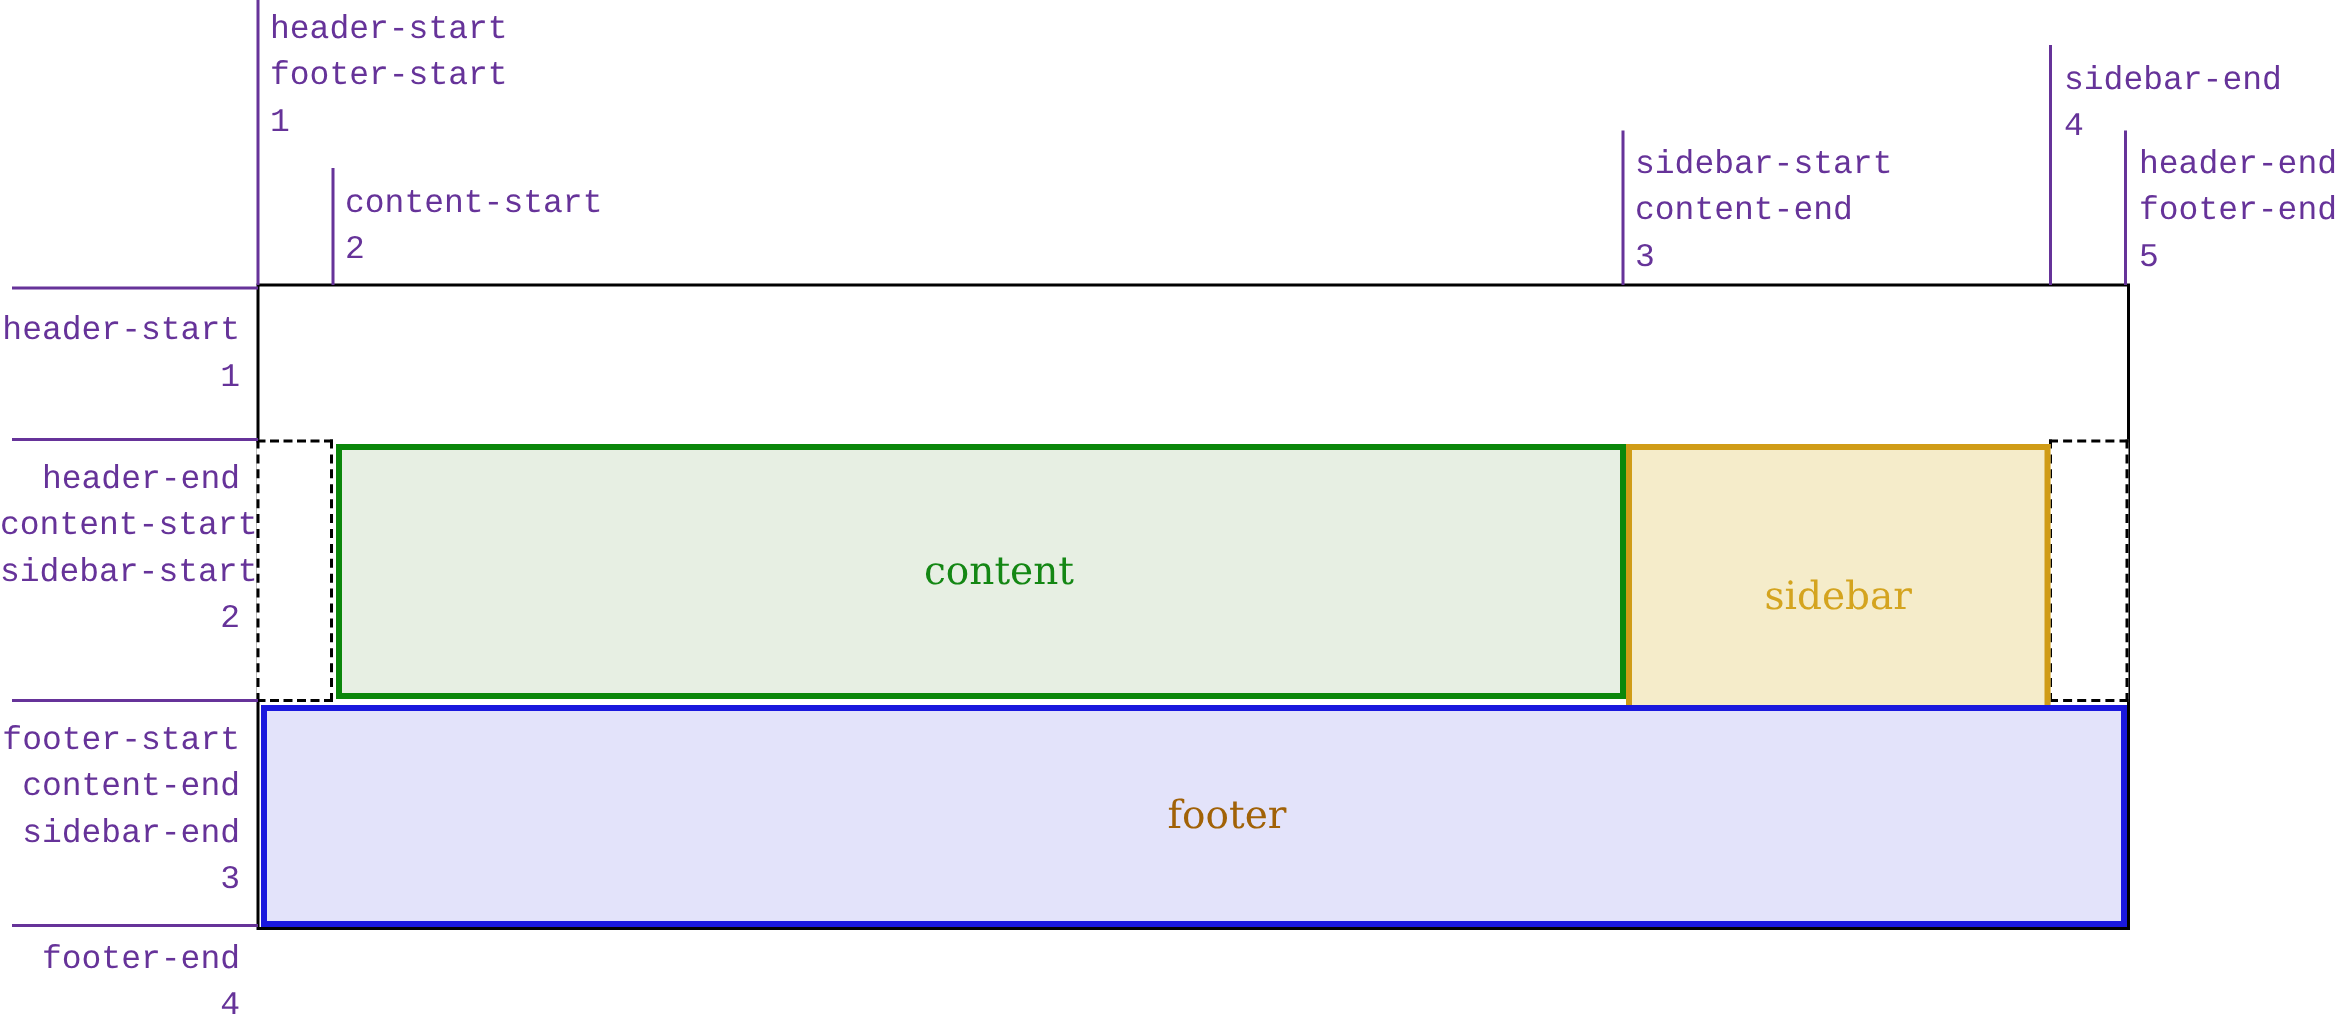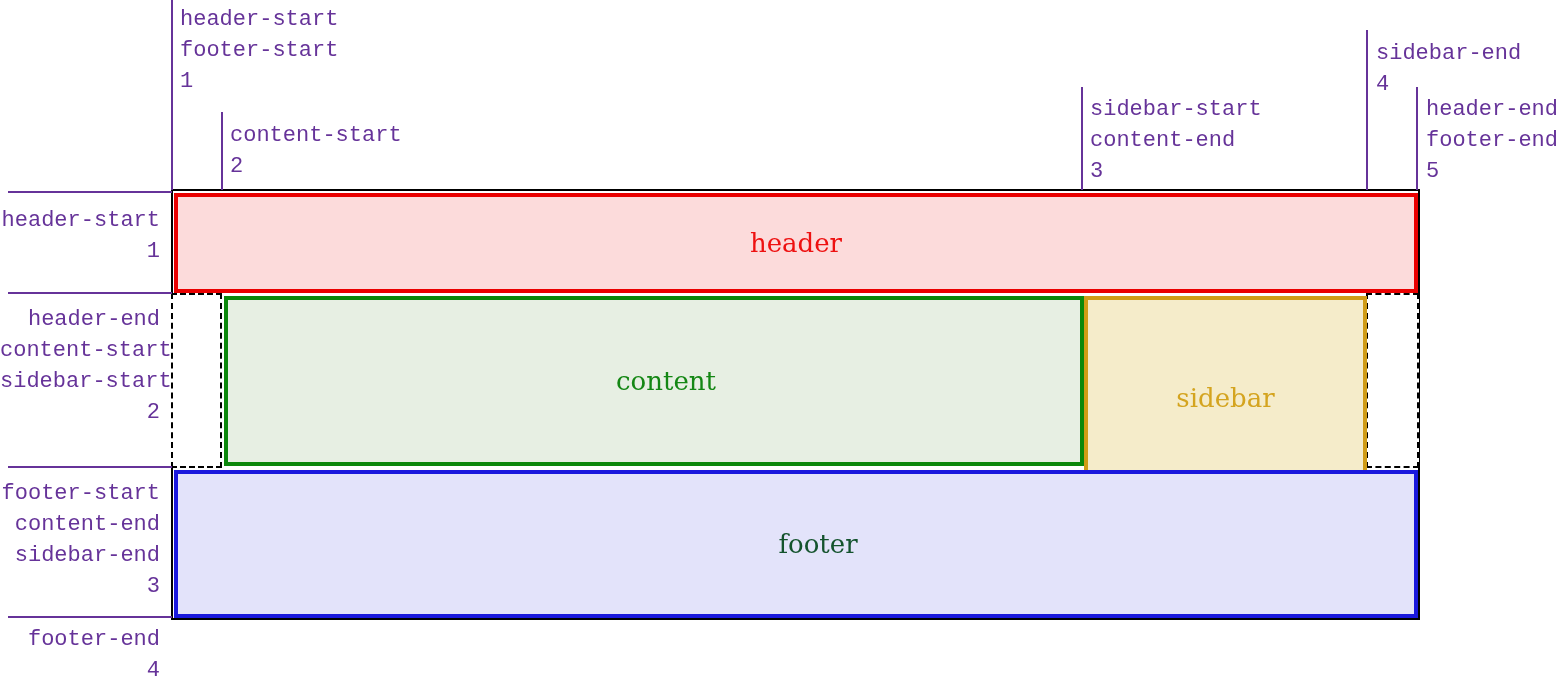--- a/index.html
+++ b/index.html
@@ -66,31 +66,28 @@
 
 <div class="canvas">
 
   <div class="grid-outline" id="grid-outline" style="left: 171px; top: 189px; width: 1249px; height: 431px; border-color: rgb(0, 0, 0);"></div>
 
   <div id="empty-cells">
       <div class="empty-cell" style="left: 171px; top: 293px; width: 51px; height: 175px; border-color: rgb(0, 0, 0);"></div>
       <div class="empty-cell" style="left: 1366px; top: 293px; width: 53px; height: 175px; border-color: rgb(0, 0, 0);"></div>
     </div>
 
-  <div class="area" id="area-header" style="left: 174px; top: 193px; width: 1244px; height: 100px; border-color: rgb(234, 0, 0); background: rgb(252, 219, 219);">
-    <span class="area-label" style="color: rgb(238, 17, 17);">header</span>
-  </div>
   <div class="area" id="area-content" style="left: 224px; top: 296px; width: 860px; height: 170px; border-color: rgb(11, 135, 11); background: rgb(231, 239, 227); padding-left: 24px;">
     <span class="area-label" style="color: rgb(20, 135, 20);">content</span>
   </div>
   <div class="area" id="area-sidebar" style="left: 1084px; top: 296px; width: 283px; height: 204px; border-color: rgb(208, 156, 23); background: rgb(245, 236, 202);">
     <span class="area-label" style="color: rgb(212, 164, 31);">sidebar</span>
   </div>
   <div class="area" id="area-footer" style="left: 174px; top: 470px; width: 1244px; height: 148px; border-color: rgb(26, 24, 221); background: rgb(227, 227, 250);">
-    <span class="area-label" style="color: #14532d; margin-left: 44px;">footer</span>
+    <span class="area-label" style="color: #a16207; margin-left: 44px;">footer</span>
   </div>
 
   <div id="column-lines">
       <div class="tick-v" style="left: 171px; top: 0px; height: 190px;"></div>
       <div class="line-label" style="left: 180px; top: 4px;">
         <div>header-start</div>
         <div>footer-start</div>
         <div>1</div>
       </div>
       <div class="tick-v" style="left: 221px; top: 112px; height: 78px;"></div>

